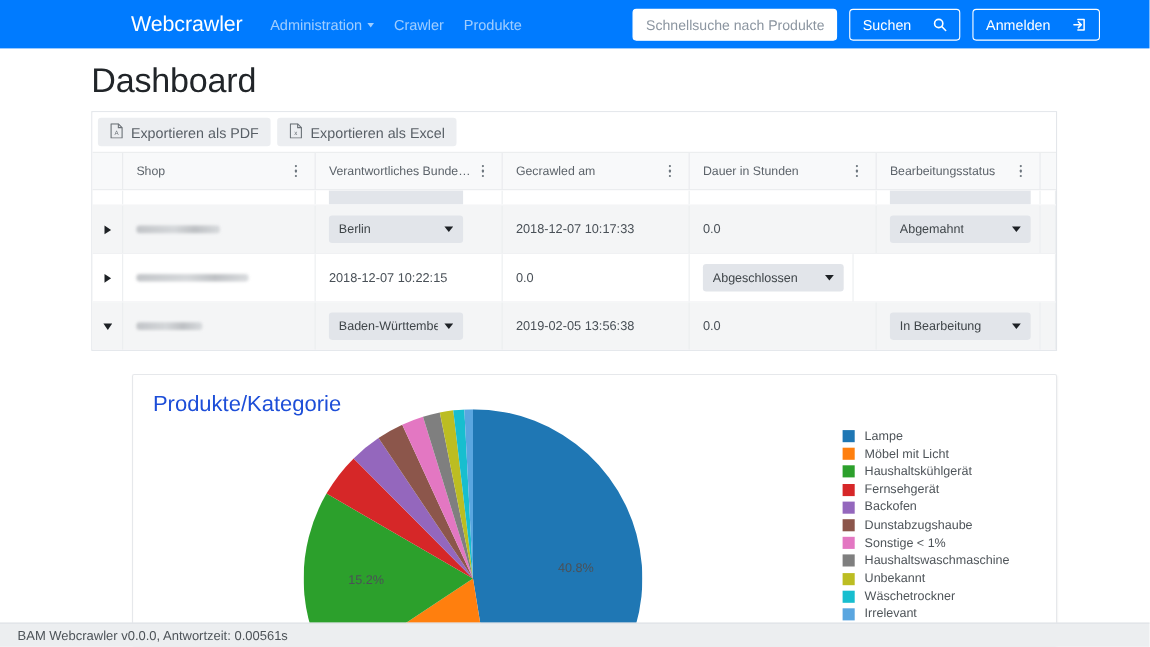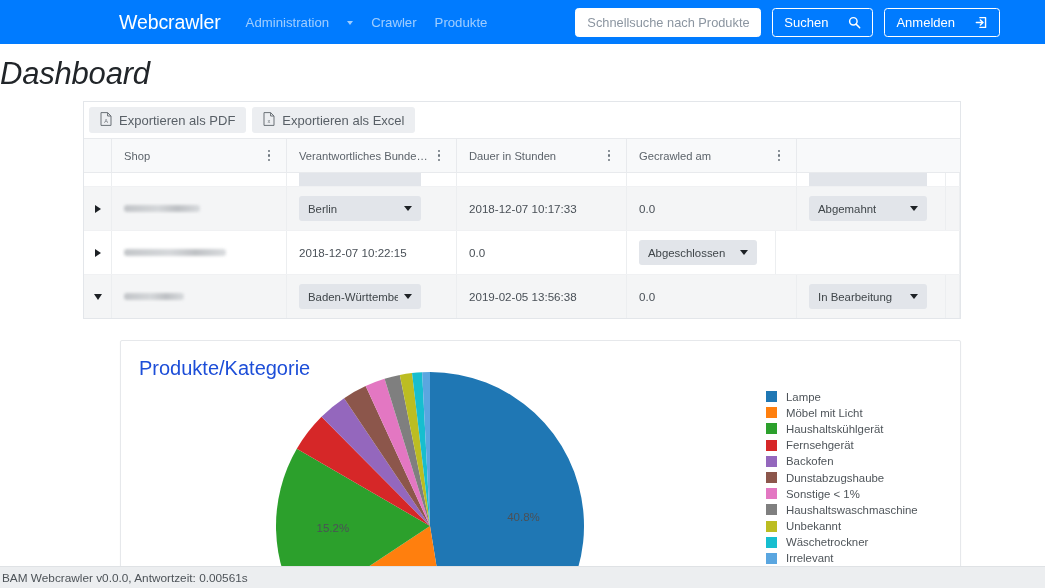--- a/index.html
+++ b/index.html
@@ -26,21 +26,21 @@
     letter-spacing: -0.1px;
     white-space: nowrap;
   }
   .nav-links { display: flex; align-items: center; margin-left: 16px; gap: 0px; }
   .nav-link {
     color: rgba(255,255,255,0.62);
     font-size: 13.2px;
     padding: 0 9px;
     white-space: nowrap;
     cursor: pointer;
-    display: flex; align-items: center; gap: 18px;
+    display: flex; align-items: center; gap: 5px;
   }
   .caret-down {
     width: 0; height: 0;
     border-left: 3.8px solid transparent;
     border-right: 3.8px solid transparent;
     border-top: 4.4px solid rgba(255,255,255,0.62);
     display: inline-block;
     margin-top: 2px;
   }
   .nav-right {
@@ -71,23 +71,23 @@
     padding: 0 11px;
     cursor: pointer;
     display: flex; align-items: center; gap: 20px;
     white-space: nowrap;
   }
   .btn-outline svg { display: block; }
 
   
   .page { position: absolute; top: 44px; left: 0; width: 1045px; }
   .page-title {
-    margin-top: 12px;
+    margin-left: 83px; margin-top: 12px;
     font-size: 31px; font-weight: 400;
-    color: #212529; letter-spacing: -0.2px; font-style: italic;
+    color: #212529; letter-spacing: -0.2px;
   }
 
   
   .table-card {
     position: absolute;
     left: 83px; top: 57px;
     width: 878px; height: 218px;
     background: #ffffff;
     border: 1px solid #e3e6ea;
     overflow: hidden;
@@ -188,21 +188,21 @@
     overflow: hidden;
   }
   .pill .ptext { overflow: hidden; text-overflow: clip; white-space: nowrap; }
   .pill .pcaret {
     width: 0; height: 0; flex: none; margin-left: 6px;
     border-left: 4.2px solid transparent;
     border-right: 4.2px solid transparent;
     border-top: 5.2px solid #1d2125;
   }
   .pill-bl   { width: 122px; }
-  .pill-stat { width: 118px; }
+  .pill-stat { width: 128px; }
 
   
   .chart-card {
     position: absolute;
     left: 120px; top: 296px;
     width: 841px; height: 248px;
     background: #ffffff;
     border: 1px solid #e6e8eb;
     border-radius: 2px;
     box-shadow: 0 1px 2px rgba(0,0,0,0.04);
@@ -229,21 +229,21 @@
   .legend-item { display: flex; align-items: center; gap: 9px; height: 15.2px; cursor: pointer; }
   .swatch { width: 11px; height: 11px; flex: none; }
   .legend-label { font-size: 11.4px; color: #4e5459; white-space: nowrap; }
 
   
   .footer {
     position: absolute; left: 0; bottom: 0;
     width: 1045px; height: 22px;
     background: #eceef0;
     display: flex; align-items: center;
-    padding-left: 2px;
+    padding-left: 16px;
     font-size: 11.8px; color: #4d5358;
     border-top: 1px solid #dfe2e5;
   }
 </style>
 </head>
 <body>
 
 <div class="navbar">
   <div class="brand">Webcrawler</div>
   <div class="nav-links">
@@ -317,30 +317,38 @@
           </span>
       </div>
       <div class="th col-bl">
         <span class="label">Verantwortliches Bundesland</span>
         <span class="kebab">
             <i></i>
             <i></i>
             <i></i>
           </span>
       </div>
+      <div class="th col-date">
+        <span class="label">Gecrawled am</span>
+        <span class="kebab">
+            <i></i>
+            <i></i>
+            <i></i>
+          </span>
+      </div>
       <div class="th col-dauer">
         <span class="label">Dauer in Stunden</span>
         <span class="kebab">
             <i></i>
             <i></i>
             <i></i>
           </span>
       </div>
-      <div class="th col-date">
-        <span class="label">Gecrawled am</span>
+      <div class="th col-stat">
+        <span class="label">Bearbeitungsstatus</span>
         <span class="kebab">
             <i></i>
             <i></i>
             <i></i>
           </span>
       </div>
       <div class="th col-tail"></div>
     </div>
 
     <div class="tbody">

